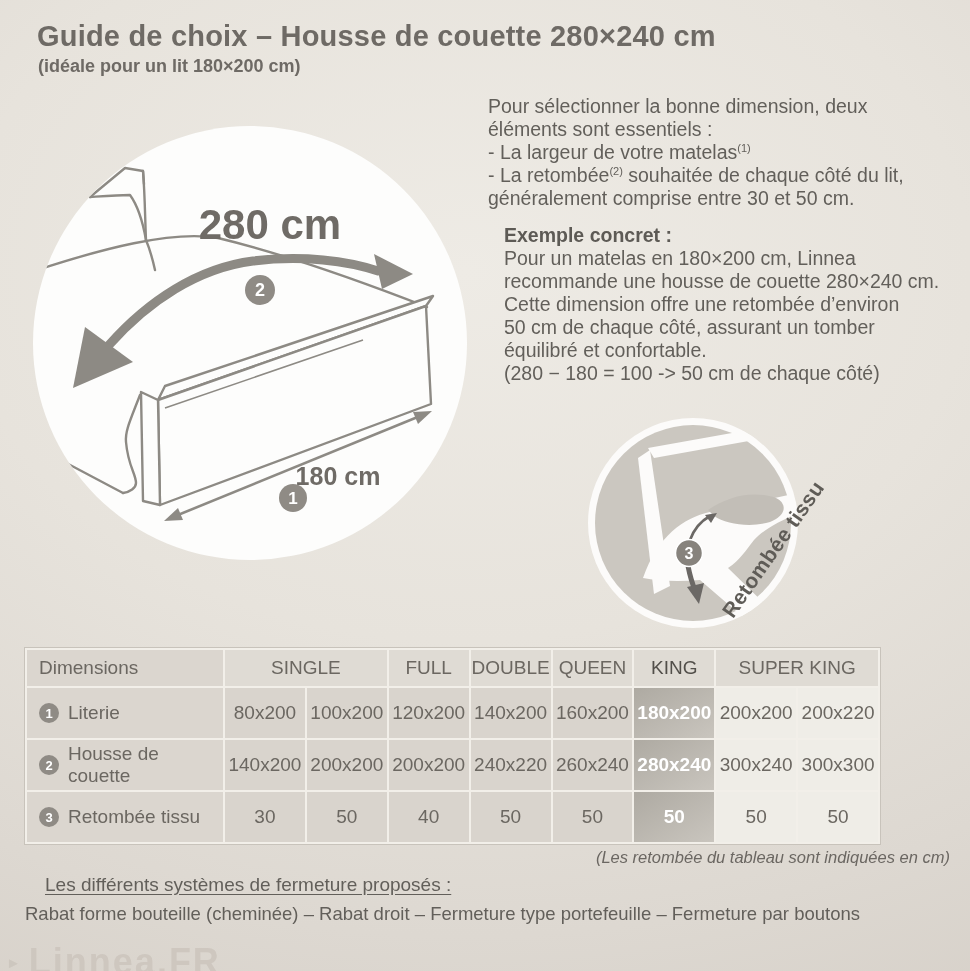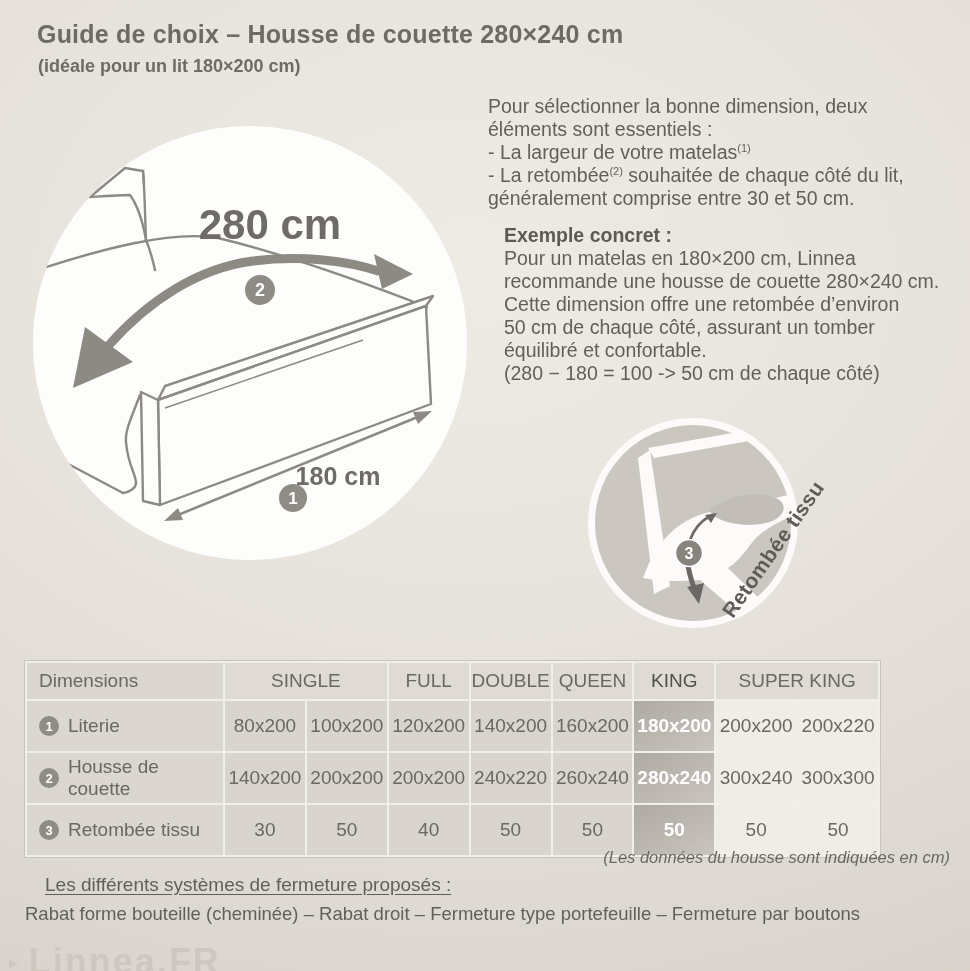--- a/index.html
+++ b/index.html
@@ -4,41 +4,41 @@
 <style>
   html,body{margin:0;padding:0;}
   .page{
     position:relative; width:970px; height:971px; overflow:hidden;
     background:
       radial-gradient(130% 95% at 48% 28%, #eeebe5 0%, #e7e3dc 40%, #ddd8d1 72%, #d3cdc5 100%);
     font-family:"Liberation Sans", sans-serif;
     color:#6b6763;
   }
   
-  .title{position:absolute; left:37px; top:20px; font-size:25px; font-weight:700; color:#6e6a65; letter-spacing:0.2px;}
+  .title{position:absolute; left:37px; top:20px; font-size:29px; font-weight:700; color:#6e6a65; letter-spacing:0.2px;}
   .subtitle{position:absolute; left:38px; top:56px; font-size:18px; font-weight:700; color:#6e6a65;}
   
   .textblock{position:absolute; left:488px; width:475px; font-size:19.5px; line-height:23px; color:#625f5a;}
   #intro{top:95px;}
   #example{top:224px;margin-left:16px;}
   .tb-heading{font-weight:700; color:#5d5a55;}
   sup{font-size:11px; line-height:0;}
   
   .circle-main{position:absolute; left:33px; top:126px; width:434px; height:434px; border-radius:50%;
     background:#fdfdfc; overflow:hidden;}
   .circle-main svg{display:block;}
   
   .circle-drop{position:absolute; left:588px; top:418px; width:210px; height:210px; border-radius:50%;
     background:#fcfbfa; overflow:hidden;}
   .drop-label{position:absolute; left:737px; top:598px; height:24px; font-size:21px; font-weight:700;
     color:#5f5c57; white-space:nowrap; transform:rotate(-55deg); transform-origin:0 100%; letter-spacing:0.3px;}
   
   .tbl{position:absolute; left:24px; top:647px; width:857px; box-sizing:border-box;
     display:grid; grid-template-columns:196px repeat(8,1fr); grid-template-rows:36px 50px 50px 50px;
-    gap:2px; padding:2px; background:#f2efe9; border:1px solid #c8c3bb;margin-top:13px;}
+    gap:2px; padding:2px; background:#f2efe9; border:1px solid #c8c3bb;}
   .cell{display:flex; align-items:center; justify-content:center; font-size:19px; color:#6b6761; background:#d9d4cd;}
   .hcell{background:#dfdbd4; font-size:19px; color:#6b6761;}
   .lcell{justify-content:flex-start; padding-left:12px; background:#dbd6cf;}
   .span2{grid-column:span 2;text-align:center;}
   .king-h{font-weight:400; color:#524f4a;}
   .val-light{background:#efede7;}
   .val-hl{background:linear-gradient(150deg,#aeaaa2 0%,#c9c5be 100%); color:#ffffff; font-weight:700;}
   .badge{width:20px; height:20px; border-radius:50%; background:#8f8b85; color:#fff; font-size:13px; font-weight:700;
     display:inline-flex; align-items:center; justify-content:center; margin-right:9px; flex:none;}
   
@@ -190,21 +190,21 @@
       <div class="cell">30</div>
       <div class="cell">50</div>
       <div class="cell">40</div>
       <div class="cell">50</div>
       <div class="cell">50</div>
       <div class="cell val-hl">50</div>
       <div class="cell val-light">50</div>
       <div class="cell val-light">50</div>
     </div>
 
-  <div class="tbl-note">(Les données du housse sont indiquées en cm)</div>
+  <div class="tbl-note">(Les retombée du tableau sont indiquées en cm)</div>
   <div class="closures-h">Les différents systèmes de fermeture proposés :</div>
   <div class="closures-l">Rabat forme bouteille (cheminée) – Rabat droit – Fermeture type portefeuille – Fermeture par boutons</div>
 
   <div class="watermark">
     <span class="wm-tri">►</span>
     <span class="wm-text">Linnea.FR</span>
   </div>
 
 </div>
 

